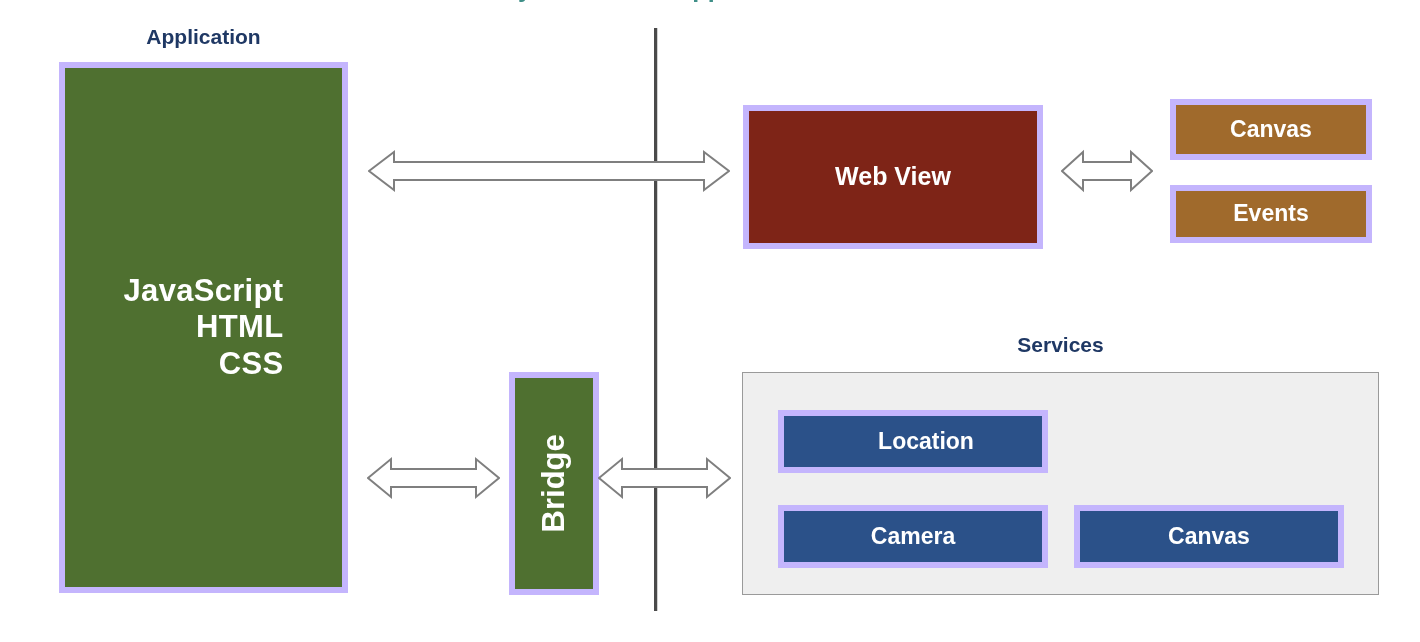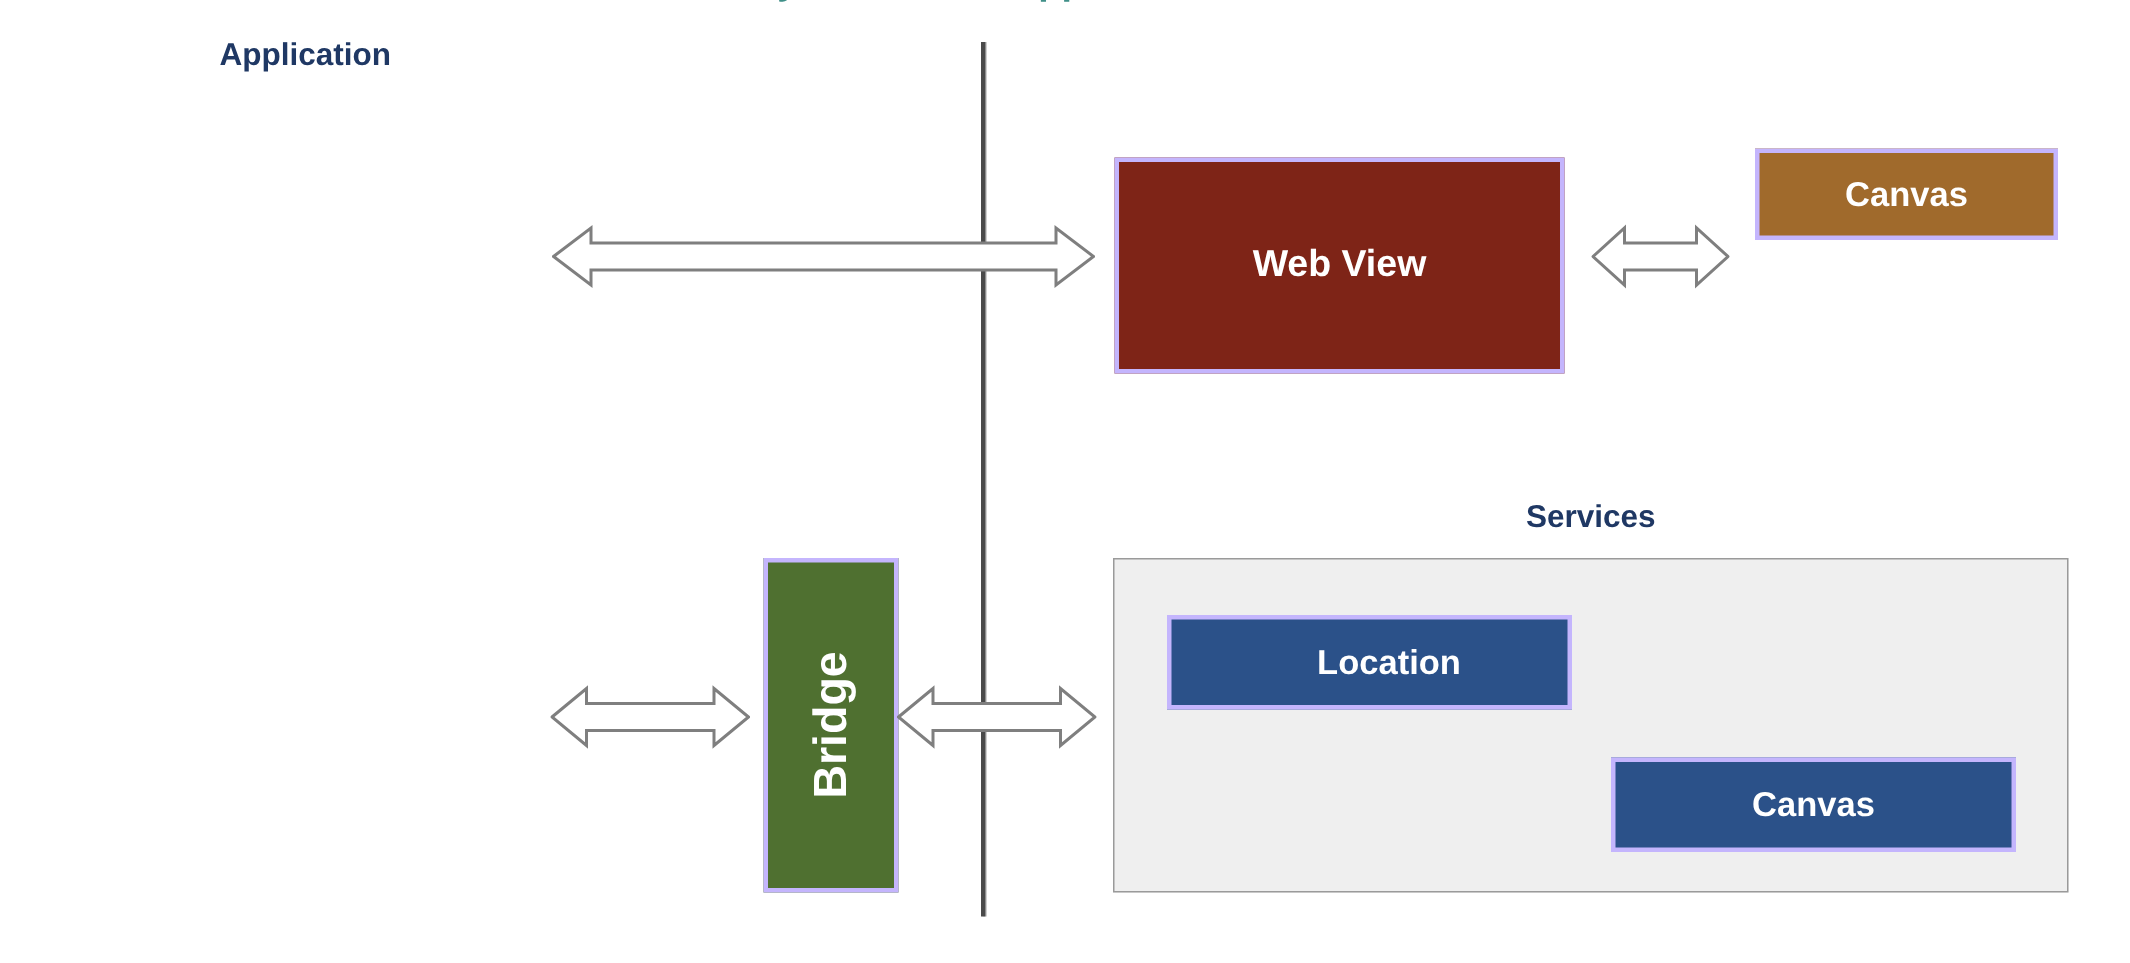--- a/index.html
+++ b/index.html
@@ -53,21 +53,21 @@
   .divider {
     position: absolute;
     background: #4a4a4a;
     box-shadow: 1px 0 0 rgba(0,0,0,.18);
   }
 
   
   .block {
     position: absolute;
     box-sizing: border-box;
-    border: 3px solid #c4b5fd;
+    border: 6px solid #c4b5fd;
     display: flex;
     align-items: center;
     justify-content: center;
     color: #ffffff;
     font-weight: bold;
     text-align: right;
     line-height: 1.18;
     white-space: pre-line;
   }
   .block.green   { background: #4F7030; }
@@ -105,37 +105,42 @@
 <body>
 
 <div id="canvas">
 
   <div class="clipped-title">Hybrid Mobile Application Architecture</div>
 
   <div class="divider abs" style="left:630px; top:28px; width:3px; height:583px;"></div>
 
   <div class="caption" style="left:35px; top:25px; width:289px;">Application</div>
 
+  <div class="block green app-block" style="left:35px; top:62px; width:289px; height:531px;">JavaScript
+HTML
+CSS</div>
 
   <div class="block green" style="left:485px; top:372px; width:90px; height:223px;">
     <span class="bridge-label">Bridge</span>
   </div>
 
   <div class="block red web-block" style="left:719px; top:105px; width:300px; height:144px;">Web View</div>
 
   <div class="block brown small-block" style="left:1146px; top:99px; width:202px; height:61px;">Canvas</div>
 
+  <div class="block brown small-block" style="left:1146px; top:185px; width:202px; height:58px;">Events</div>
 
   <div class="caption" style="left:718px; top:333px; width:637px;">Services</div>
 
   <div class="panel" style="left:718px; top:372px; width:637px; height:223px;"></div>
 
   <div class="block blue svc-block" style="left:754px; top:410px; width:270px; height:63px;padding-left:26px;">Location</div>
 
 
+  <div class="block blue svc-block" style="left:754px; top:505px; width:270px; height:63px;">Camera</div>
 
   <div class="block blue svc-block" style="left:1050px; top:505px; width:270px; height:63px;">Canvas</div>
 
   <div class="arrow" style="left:344px; top:148px;">
     <svg width="362" height="46" viewBox="0 0 362 46">
       <polygon points="1,23 26,4 26,14 336,14 336,4 361,23 336,42 336,32 26,32 26,42" fill="#FFFFFF" stroke="#7F7F7F" stroke-width="2" stroke-linejoin="miter"></polygon>
     </svg>
   </div>
 
   <div class="arrow" style="left:1037px; top:148px;">

